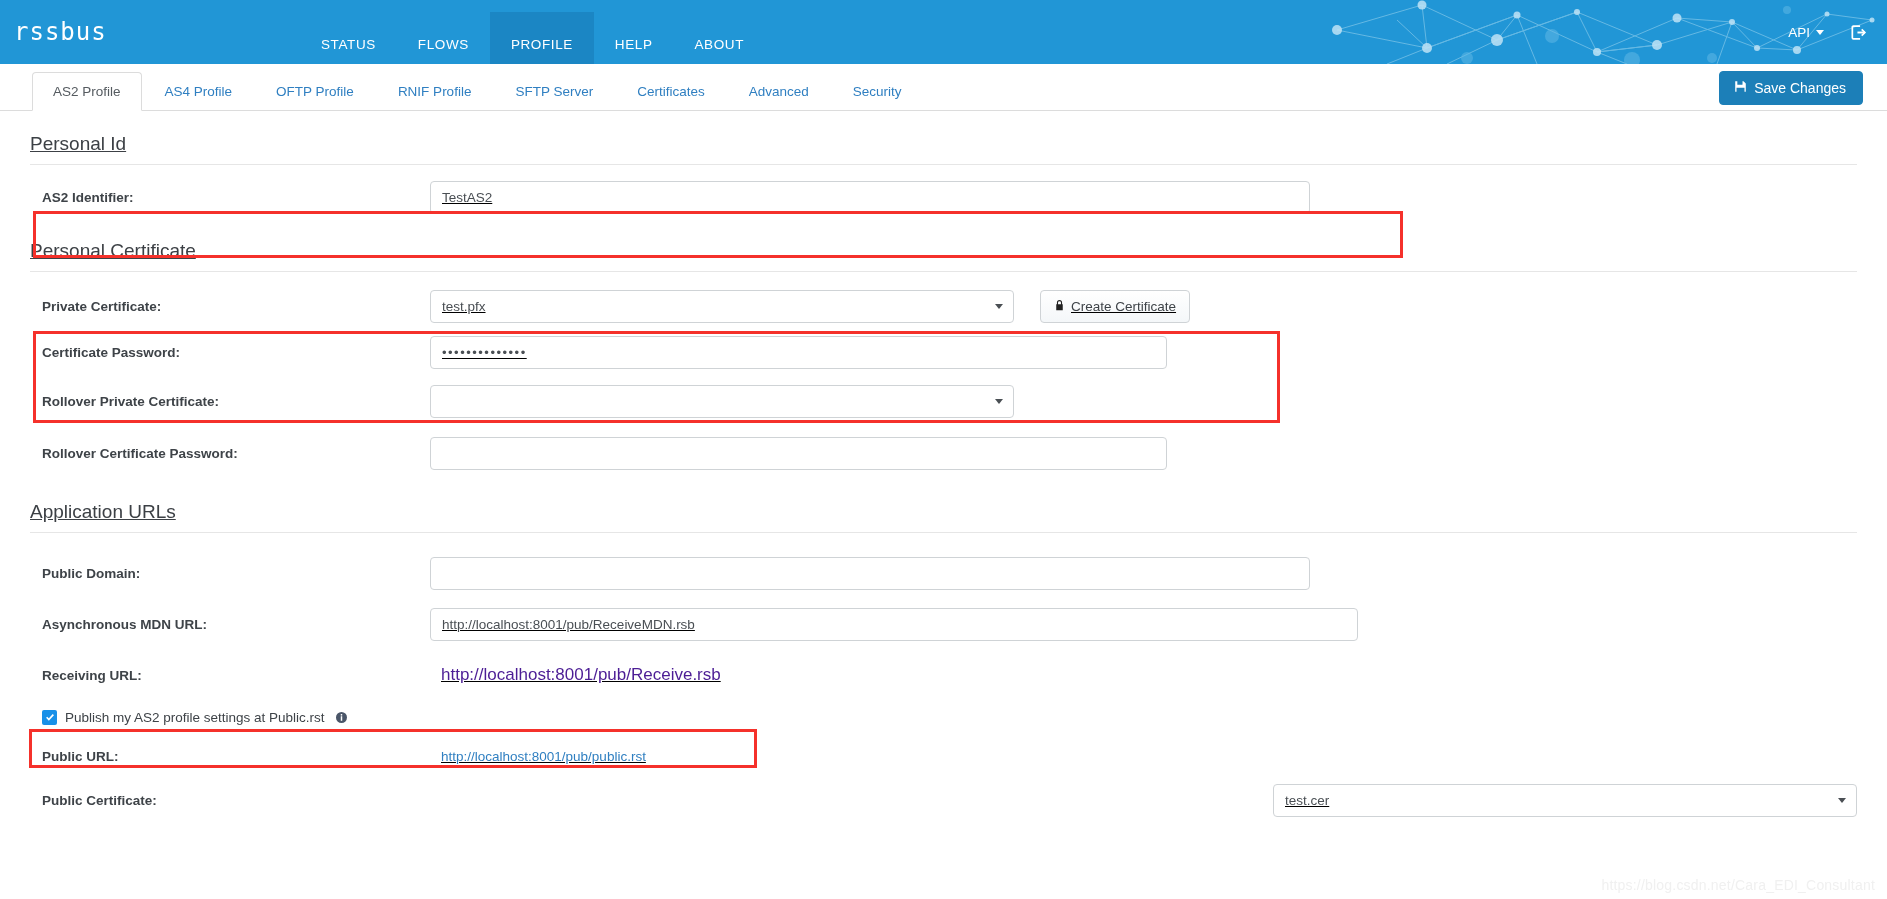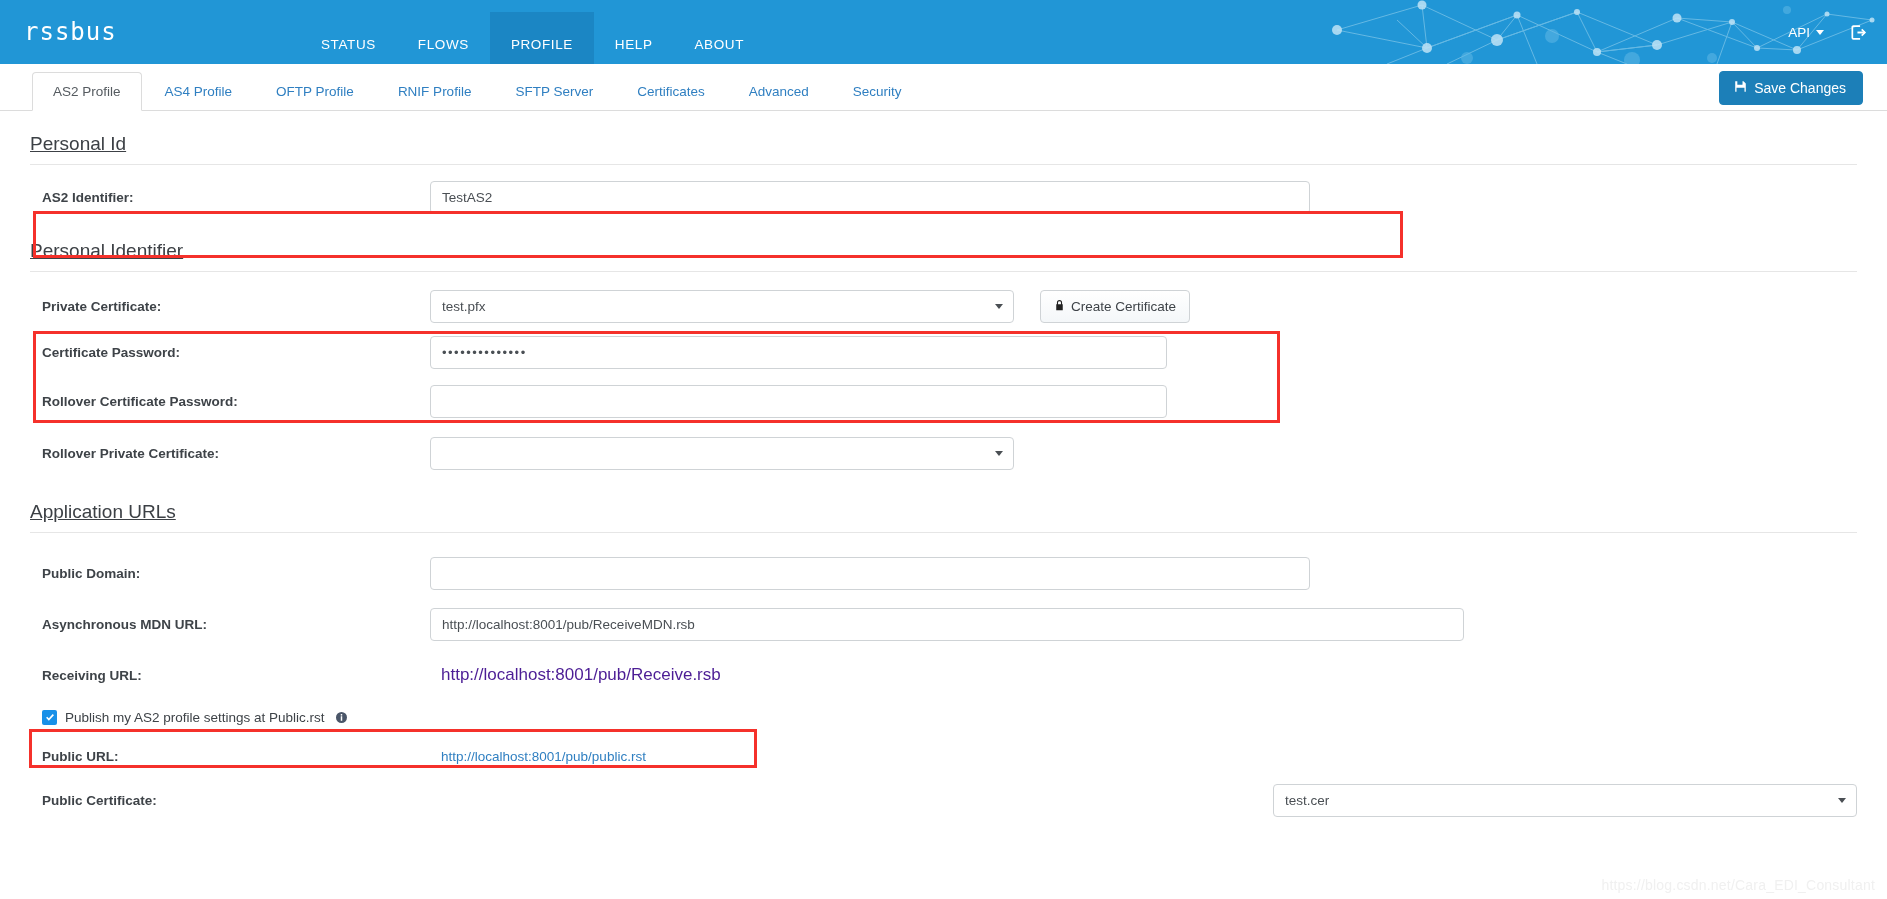--- a/index.html
+++ b/index.html
@@ -25,21 +25,21 @@
     width: 560px; height: 64px;
     pointer-events: none;
   }
   .nav-inner {
     position: relative;
     height: 64px;
     z-index: 2;
   }
   .brand {
     position: absolute;
-    left: 24px; top: 0;
+    left: 14px; top: 0;
     height: 64px;
     display: flex; align-items: center;
     color: #ffffff;
     font-size: 24px;
     letter-spacing: 1px;
     font-weight: 400;
     font-family: "DejaVu Sans Mono", monospace;
     text-decoration: none;
   }
   .nav-links {
@@ -157,21 +157,21 @@
     min-height: 43px;
   }
   .row-label {
     width: 400px;
     flex: 0 0 400px;
     font-size: 13.5px;
     font-weight: bold;
     color: #3e4348;
     padding-left: 12px;
   }
-  .ctrl { position: relative; display: flex; align-items: center; }
+  .ctrl { position: relative; display: flex; align-items: center; text-decoration: underline; }
   input.txt, .fakeselect {
     height: 33px;
     border: 1px solid #cfd3d6;
     border-radius: 4px;
     background: #ffffff;
     font-size: 13.5px;
     color: #4a4f54;
     padding: 0 11px;
     font-family: "Liberation Sans", sans-serif;
     outline: none;
@@ -364,21 +364,21 @@
 
   <div class="sec-title">Personal Id</div>
 
   <div class="row" style="height:47px;margin-top:9px;">
     <div class="row-label">AS2 Identifier:</div>
     <div class="ctrl">
       <input class="txt" style="width: 880px;" value="TestAS2">
     </div>
   </div>
 
-  <div class="sec-title" style="padding-top:19px;">Personal Identifier</div>
+  <div class="sec-title" style="padding-top:19px;">Personal Certificate</div>
 
   <div class="row" style="height:46px;margin-top:11px;">
     <div class="row-label">Private Certificate:</div>
     <div class="ctrl">
       <div class="fakeselect" style="width:584px;">
         <span>test.pfx</span>
         <span class="chev"></span>
       </div>
       <button class="btn-light">
         <span>
@@ -394,49 +394,49 @@
   <div class="row" style="height:46px;">
     <div class="row-label">Certificate Password:</div>
     <div class="ctrl">
       <div class="fakeselect" style="width:737px;cursor:text;padding-right:11px;">
         <span class="pwd-dots">••••••••••••••</span>
       </div>
     </div>
   </div>
 
   <div class="row" style="height:52px;">
-    <div class="row-label">Rollover Certificate Password:</div>
-    <div class="ctrl">
-      <input class="txt" type="password" style="width: 737px;" value="">
-    </div>
-  </div>
-
-  <div class="row" style="height:52px;">
     <div class="row-label">Rollover Private Certificate:</div>
     <div class="ctrl">
       <div class="fakeselect" style="width:584px;">
         <span></span>
         <span class="chev"></span>
       </div>
     </div>
   </div>
 
+  <div class="row" style="height:52px;">
+    <div class="row-label">Rollover Certificate Password:</div>
+    <div class="ctrl">
+      <input class="txt" type="password" style="width: 737px;" value="">
+    </div>
+  </div>
+
   <div class="sec-title" style="padding-top:22px;">Application URLs</div>
 
   <div class="row" style="height:50px;margin-top:15px;">
     <div class="row-label">Public Domain:</div>
     <div class="ctrl">
       <input class="txt" style="width: 880px;" value="">
     </div>
   </div>
 
   <div class="row" style="height:52px;">
     <div class="row-label">Asynchronous MDN URL:</div>
     <div class="ctrl">
-      <input class="txt" style="width: 1034px;" value="http://localhost:8001/pub/ReceiveMDN.rsb">
+      <input class="txt" style="width: 928px;" value="http://localhost:8001/pub/ReceiveMDN.rsb">
     </div>
   </div>
 
   <div class="row" style="height:50px;">
     <div class="row-label">Receiving URL:</div>
     <div class="ctrl">
       <span class="plain-val">http://localhost:8001/pub/Receive.rsb</span>
     </div>
   </div>
 

